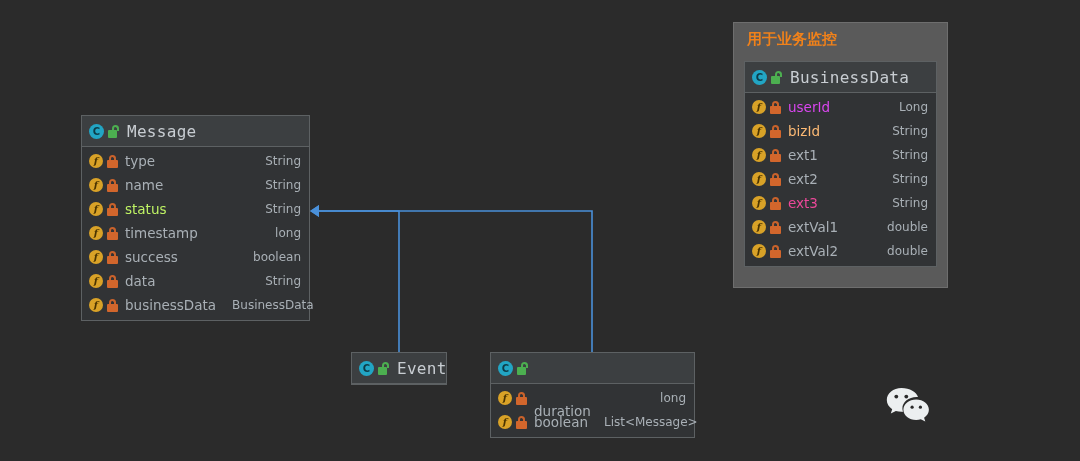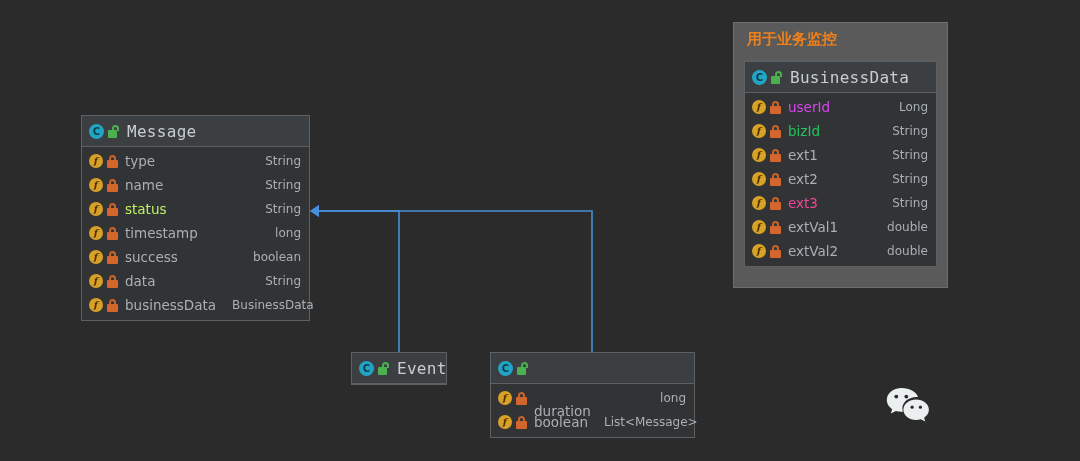--- a/index.html
+++ b/index.html
@@ -341,21 +341,21 @@
             </span>
             <span class="fld-name" style="color: #d946ef; text-align: center;">userId</span>
             <span class="fld-type" style="color: rgb(169, 176, 182);">Long</span>
           </div>
           <div class="uml-row">
             <span class="ico ico-f" style="background: rgb(217, 162, 39);">f</span>
             <span class="ico ico-lock">
               <span class="shackle"></span>
               <span class="bodyp"></span>
             </span>
-            <span class="fld-name" style="color: #22c55e;">bizId</span>
+            <span class="fld-name" style="color: #fdba74;">bizId</span>
             <span class="fld-type" style="color: rgb(169, 176, 182);">String</span>
           </div>
           <div class="uml-row">
             <span class="ico ico-f" style="background: rgb(217, 162, 39);">f</span>
             <span class="ico ico-lock">
               <span class="shackle"></span>
               <span class="bodyp"></span>
             </span>
             <span class="fld-name" style="color: rgb(169, 176, 182);">ext1</span>
             <span class="fld-type" style="color: rgb(169, 176, 182);">String</span>

